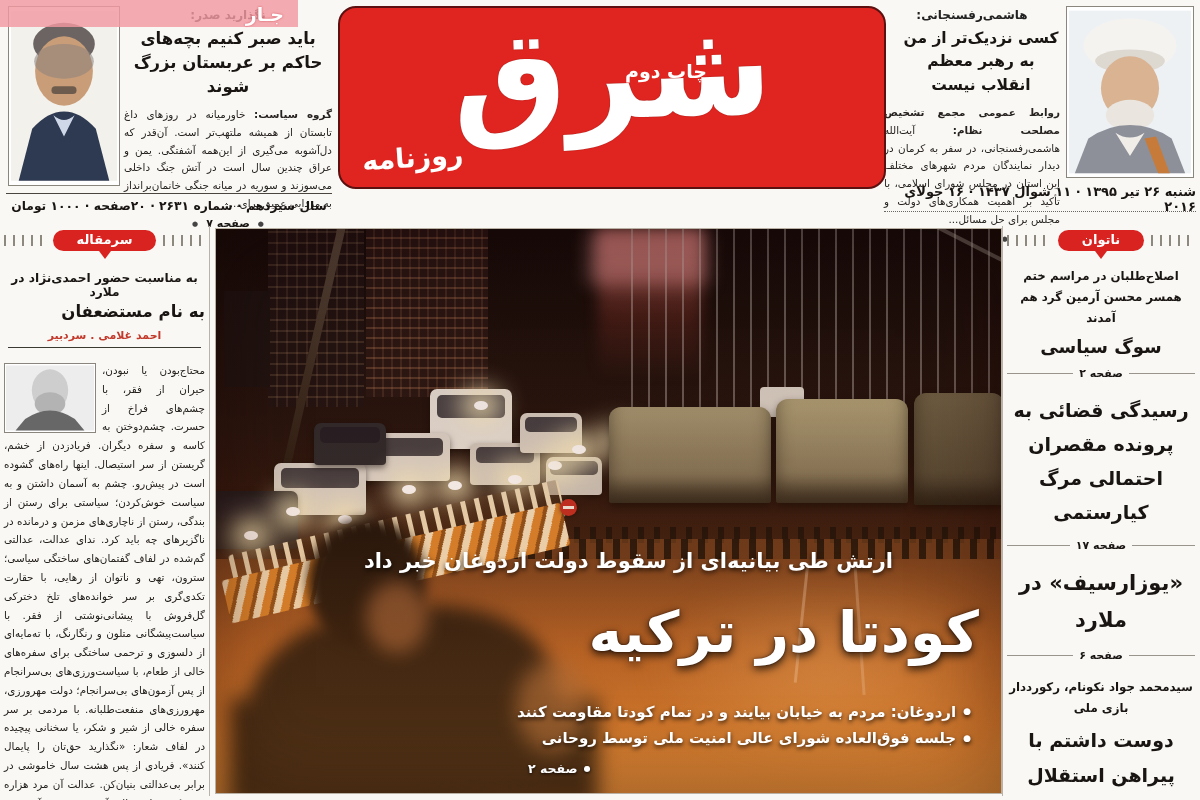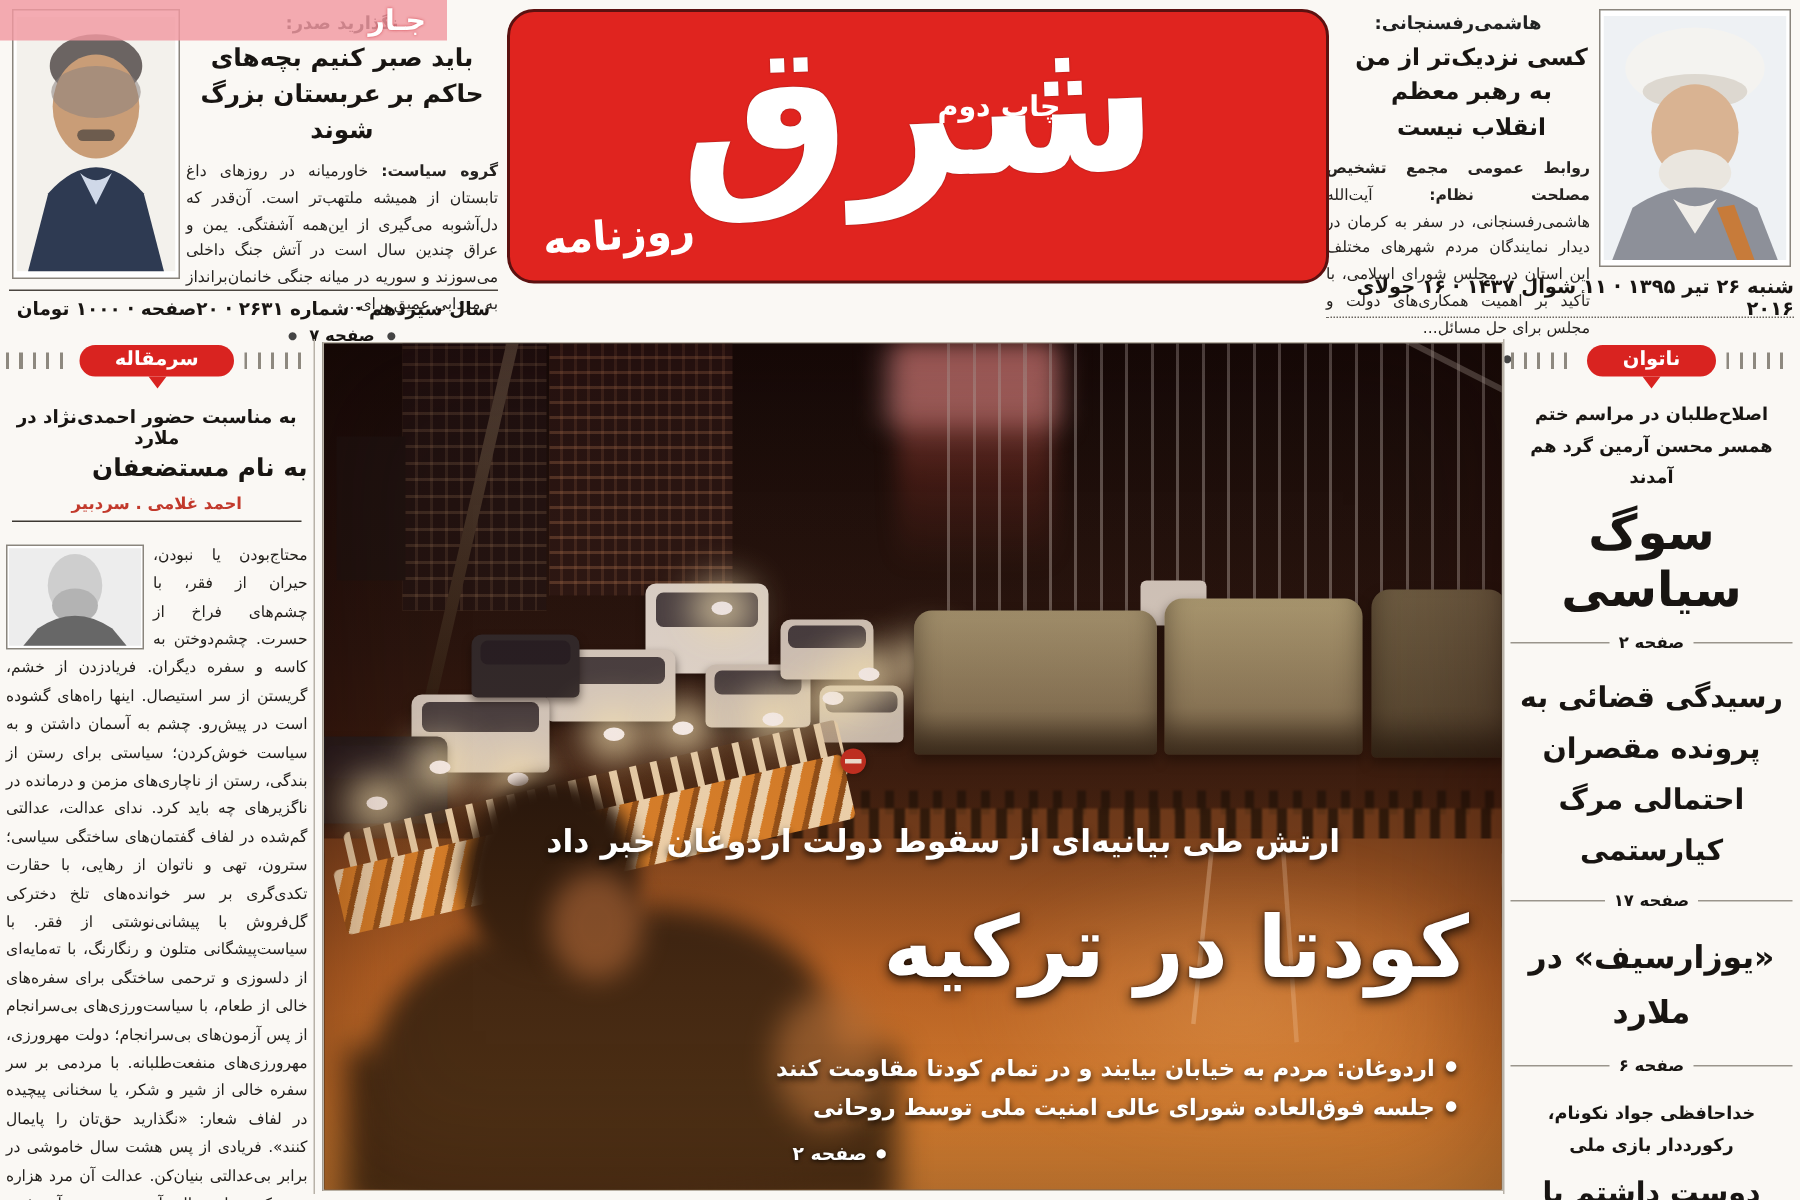--- a/index.html
+++ b/index.html
@@ -63,21 +63,21 @@
   .ed-head { margin-top:3px; text-align:right; font-size:16.5px; font-weight:900; }
   .ed-byline { margin:8px 4px 0; text-align:center; color:#c2392b; font-size:11px; font-weight:bold;
     border-bottom:1px solid #3c3832; padding-bottom:5px; position:relative; }
   .ed-body { margin-top:13px; font-size:10.35px; line-height:1.82; text-align:justify; color:#24211d; }
   .author-photo { float:left; width:92px; height:70px; margin:2px 6px 2px 0;
     border:1px solid #8a857d; background:#fff; padding:1px; position:relative; }
   .author-photo svg { display:block; width:100%; height:100%; filter:grayscale(1); }
   
   .col-right { position:absolute; left:1007px; top:230px; width:188px; text-align:center; }
   .hl-kicker { margin-top:15px; font-size:11.8px; font-weight:800; line-height:1.8; }
-  .hl-big { font-size:32px; font-weight:900; margin-top:6px; }
+  .hl-big { font-size:18px; font-weight:900; margin-top:6px; }
   .hl-med { margin-top:13px; font-size:19px; font-weight:900; line-height:1.8; }
   .hl-med2 { margin-top:13px; font-size:21px; font-weight:900; line-height:1.75; }
   .ref-row { margin-top:10px; display:flex; align-items:center; gap:6px; }
   .ref-row .ln { flex:1; height:1px; background:#9a958c; }
   .ref-row .t { font-size:11px; font-weight:bold; white-space:nowrap; }
   
   .photo { position:absolute; left:215px; top:228px; width:787px; height:566px;
     border:1px solid #b9b1a4; background:#140d0a; overflow:hidden; }
   .photo > div { position:absolute; }
   .sky { left:0; top:0; width:787px; height:340px;
@@ -357,18 +357,18 @@
       <span class="ln"></span>
     </div>
 
     <div class="hl-med2">«یوزارسیف» در ملارد</div>
     <div class="ref-row">
       <span class="ln"></span>
       <span class="t">صفحه ۶</span>
       <span class="ln"></span>
     </div>
 
-    <div class="hl-kicker">خداحافظی جواد نکونام، رکورددار بازی ملی</div>
+    <div class="hl-kicker">سیدمحمد جواد نکونام، رکورددار بازی ملی</div>
     <div class="hl-med" style="margin-top:4px">دوست داشتم با پیراهن استقلال خداحافظی کنم</div>
 
   </div>
 
 </div>
 
 </body></html>

